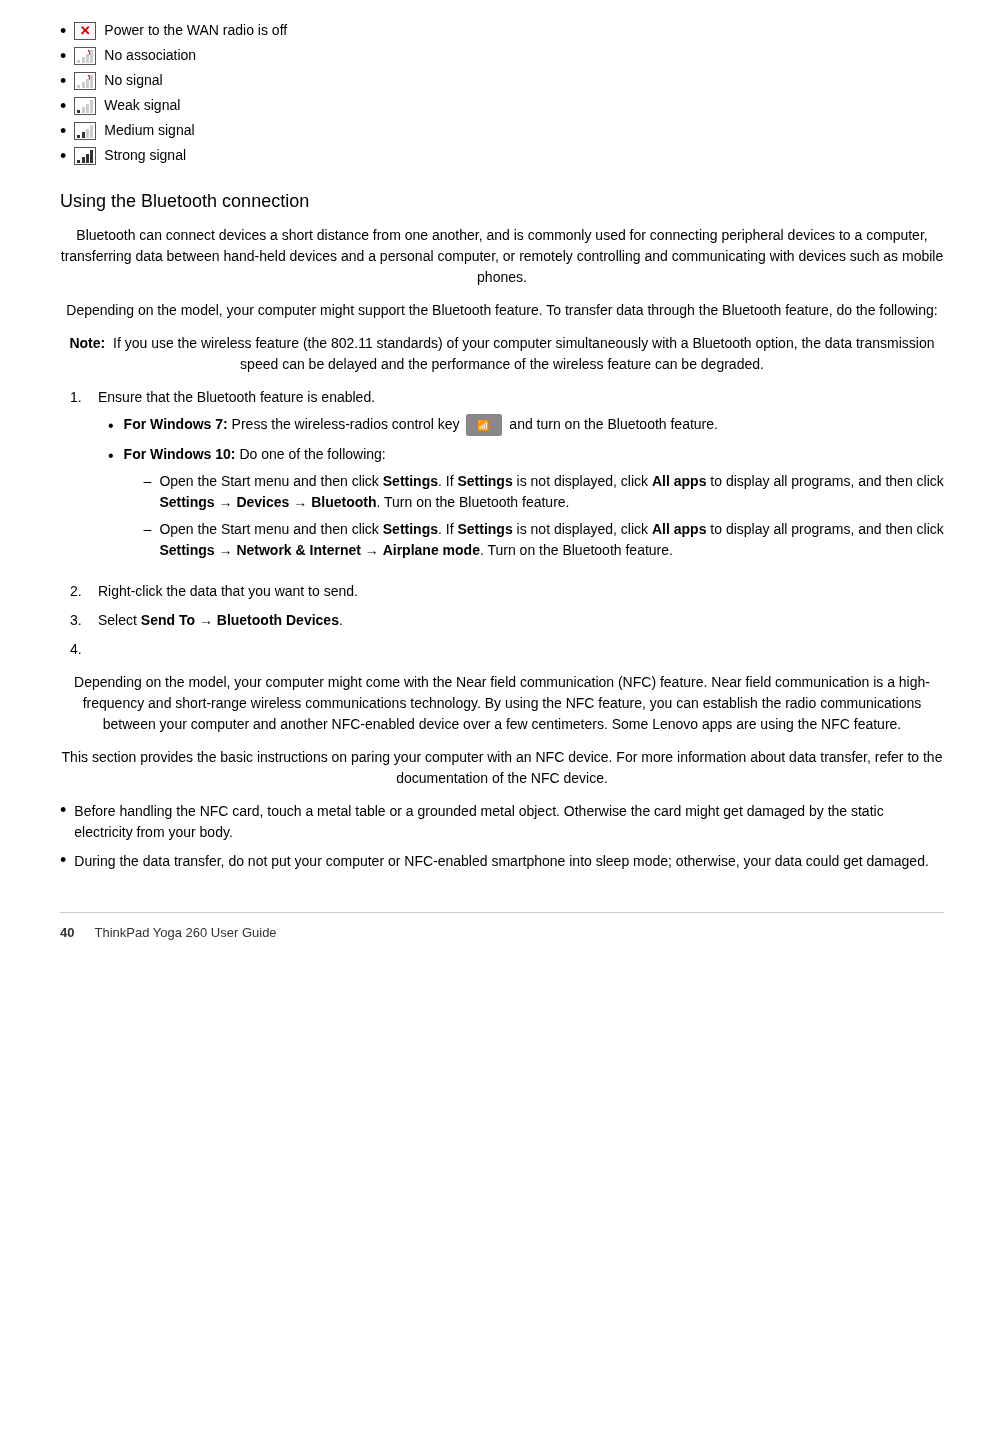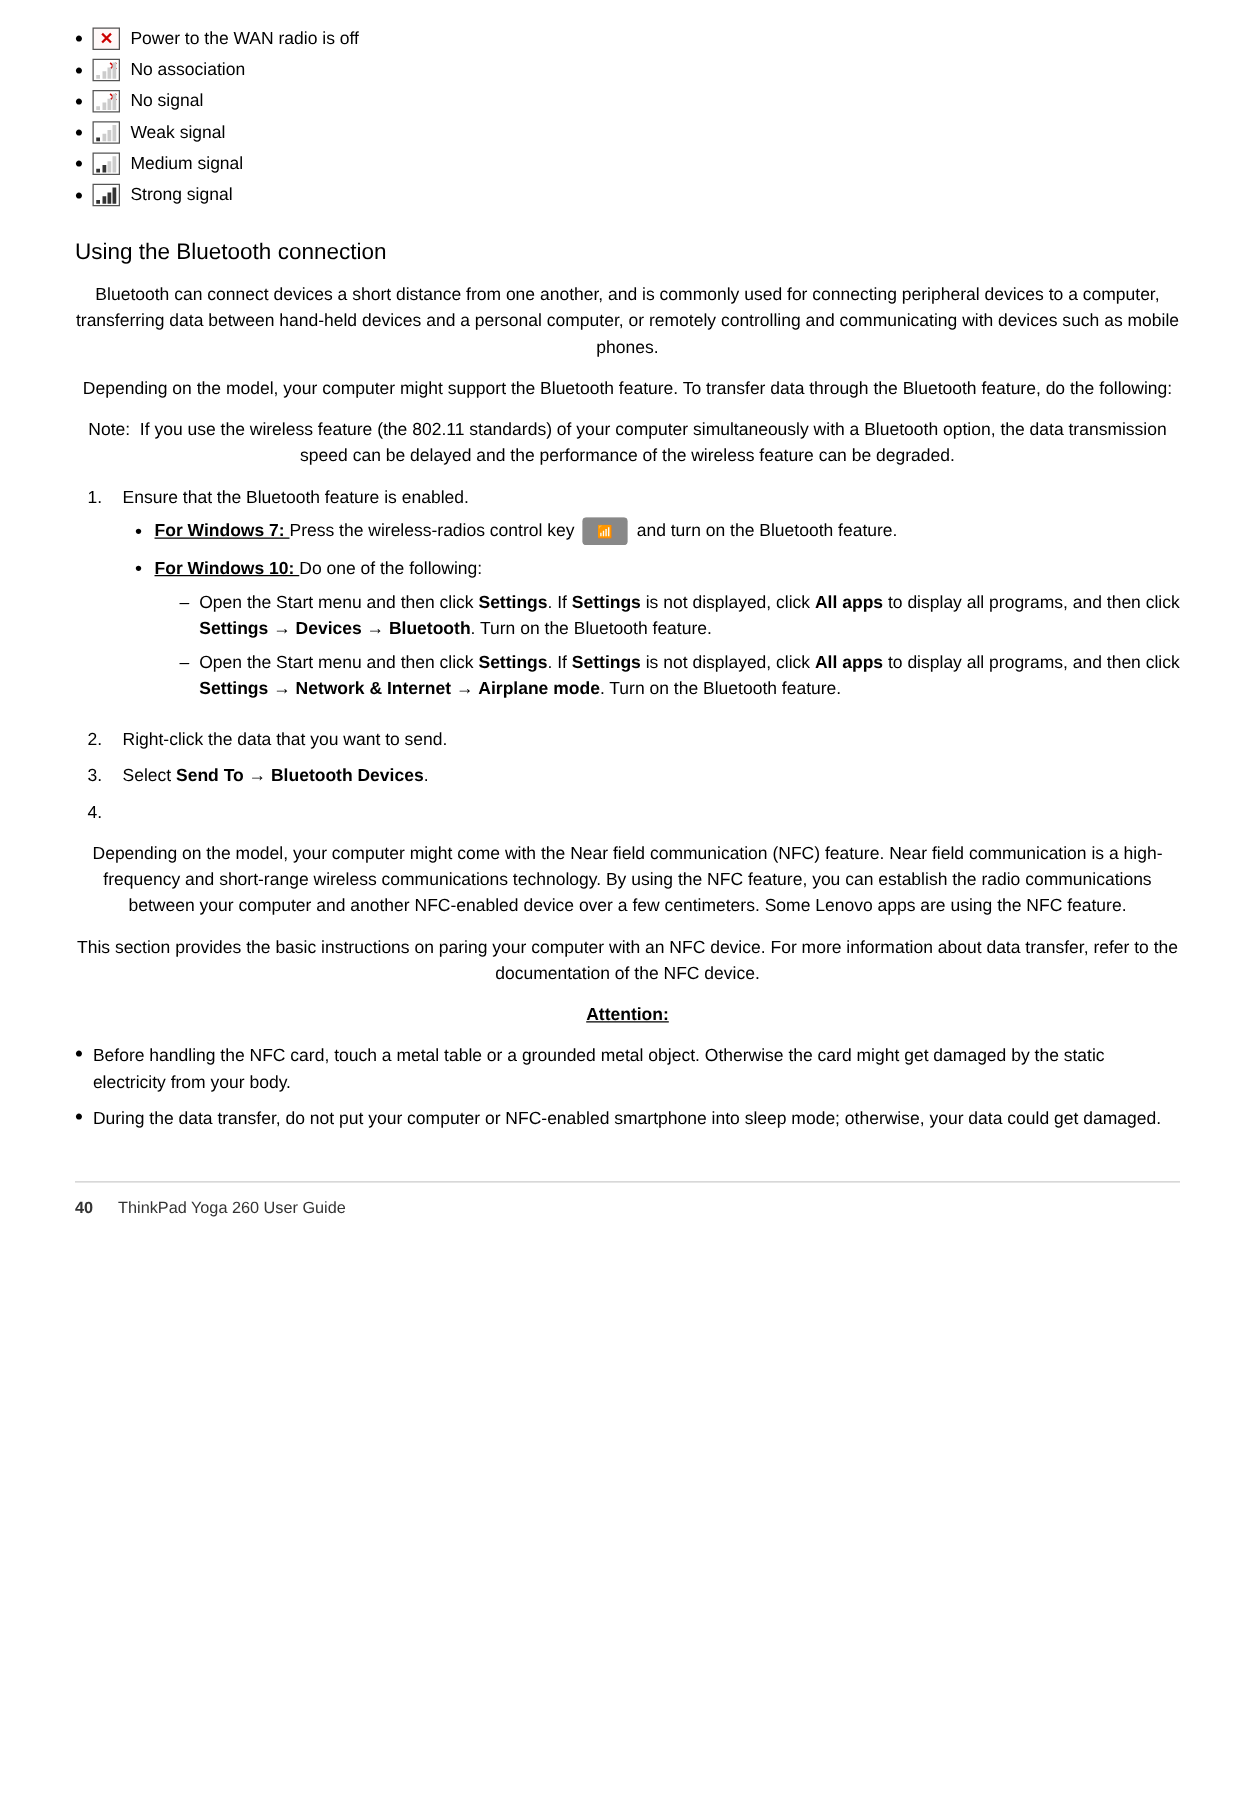--- a/index.html
+++ b/index.html
@@ -52,21 +52,21 @@
       font-size: 18px;
       font-weight: normal;
       margin-top: 22px;
       margin-bottom: 10px;
     }
     .paragraph {
       margin-bottom: 12px;
       text-align: center;
     }
     .note-label {
-      font-weight: normal;
+      font-weight: bold;
     }
     .ordered-list {
       list-style: none;
       margin-left: 10px;
       margin-bottom: 12px;
     }
     .ordered-list > li {
       margin-bottom: 8px;
       display: flex;
       align-items: flex-start;
@@ -98,21 +98,21 @@
     .dash-list > li {
       display: flex;
       align-items: flex-start;
       margin-bottom: 6px;
     }
     .dash-list > li .dash {
       margin-right: 8px;
       font-size: 14px;
       line-height: 1.5;
     }
-    .bold { font-weight: bold; text-decoration: underline; }
+    .bold { font-weight: bold; }
     .footer {
       margin-top: 40px;
       border-top: 1px solid #ccc;
       padding-top: 10px;
       font-size: 13px;
       color: #333;
       display: flex;
       align-items: center;
       gap: 20px;
     }
@@ -239,21 +239,20 @@
       </li>
       <li style="margin-bottom: 8px; display: flex; align-items: flex-start;">
         <span class="num" style="min-width: 28px;">4.</span>
       </li>
     </ol>
 </div>
 
 <div>
   <p class="paragraph">Depending on the model, your computer might come with the Near field communication (NFC) feature. Near field communication is a high-frequency and short-range wireless communications technology. By using the NFC feature, you can establish the radio communications between your computer and another NFC-enabled device over a few centimeters.  Some Lenovo apps are using the NFC feature.</p>
   <p class="paragraph">This section provides the basic instructions on paring your computer with an NFC device.  For more information about data transfer, refer to the documentation of the NFC device.</p>
-  <p class="paragraph"><span class="bold">Attention:</span></p>
   <ul class="bullet-list" id="attention-list">
       <li style="display: flex; align-items: flex-start; margin-bottom: 8px;">
         <span class="bullet-dot">•</span>
         <span>Before handling the NFC card, touch a metal table or a grounded metal object.  Otherwise the card might get damaged by the static electricity from your body.</span>
       </li>
       <li style="display: flex; align-items: flex-start; margin-bottom: 8px;">
         <span class="bullet-dot">•</span>
         <span>During the data transfer, do not put your computer or NFC-enabled smartphone into sleep mode; otherwise, your data could get damaged.</span>
       </li>
     </ul>

